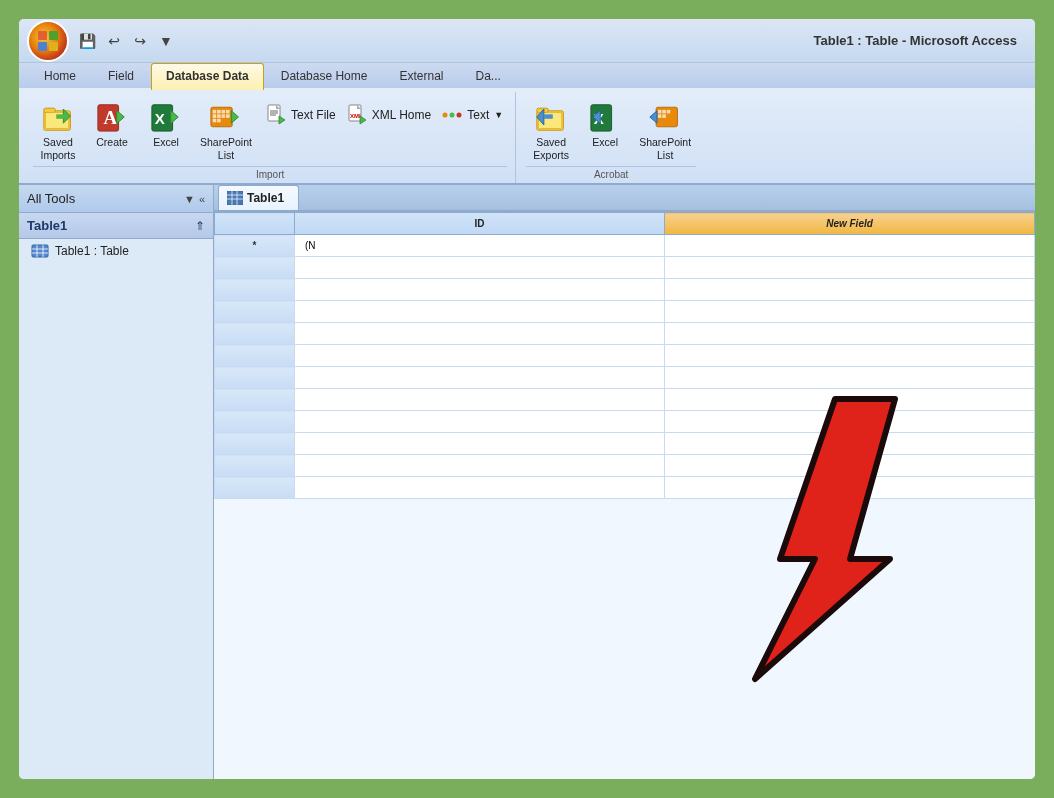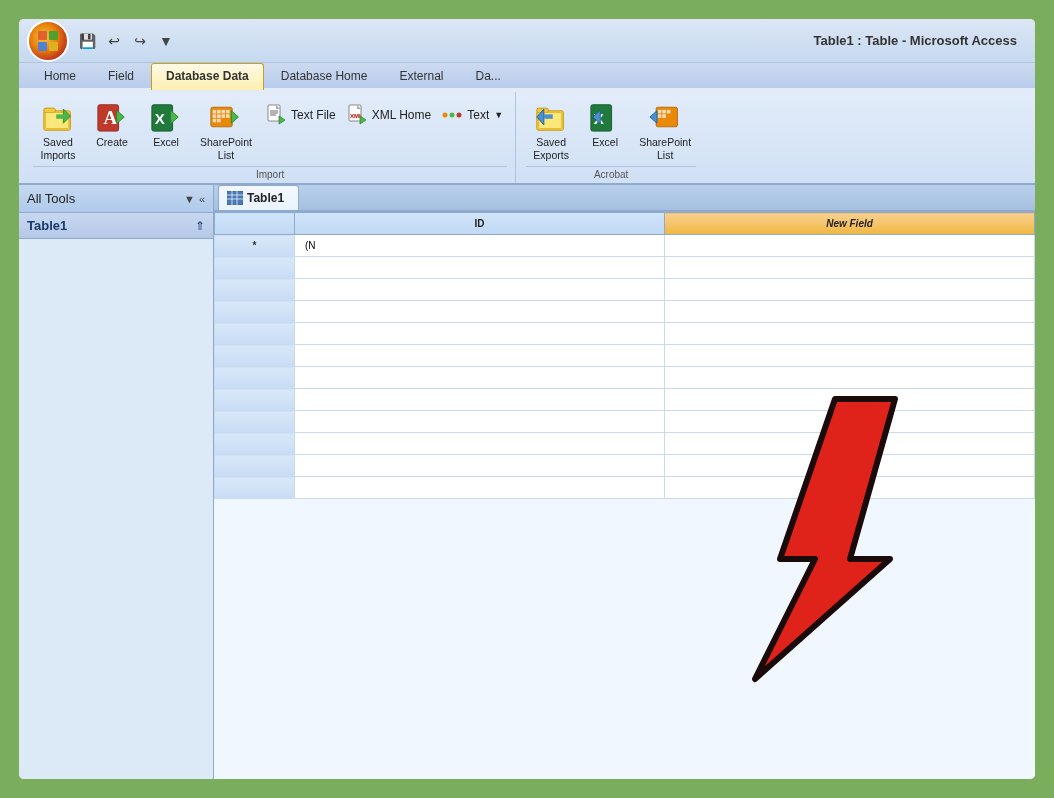--- a/index.html
+++ b/index.html
@@ -547,20 +547,32 @@
         <span class="nav-pane-title">All Tools</span>
         <div class="nav-pane-controls">
           <button class="nav-pane-btn">▼</button>
           <button class="nav-pane-btn">«</button>
         </div>
       </div>
       <div class="nav-section-header">
         <span class="nav-section-title">Table1</span>
         <span class="nav-section-arrow">⇑</span>
       </div>
+      <div class="nav-item">
+        <div class="nav-item-icon">
+          <svg width="18" height="14" viewBox="0 0 18 14">
+            <rect x="1" y="1" width="16" height="12" rx="1" fill="#5588cc" stroke="#3366aa" stroke-width="1"></rect>
+            <line x1="1" y1="5" x2="17" y2="5" stroke="white" stroke-width="0.8"></line>
+            <line x1="1" y1="9" x2="17" y2="9" stroke="white" stroke-width="0.8"></line>
+            <line x1="6" y1="1" x2="6" y2="13" stroke="white" stroke-width="0.8"></line>
+            <line x1="12" y1="1" x2="12" y2="13" stroke="white" stroke-width="0.8"></line>
+          </svg>
+        </div>
+        <span>Table1 : Table</span>
+      </div>
     </div>
 
     <div class="content-wrapper">
       <div class="content-area">
 
         <div class="table-tab-bar">
           <div class="table-tab">
             <div class="table-tab-icon">
               <svg width="16" height="14" viewBox="0 0 16 14">
                 <rect x="0" y="0" width="16" height="14" rx="1" fill="#4a7ab5" stroke="#2a5a95" stroke-width="0.5"></rect>

